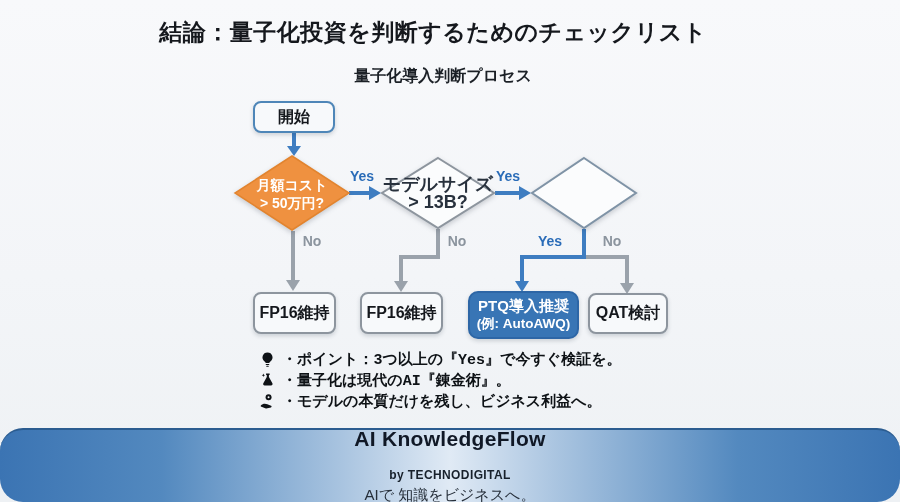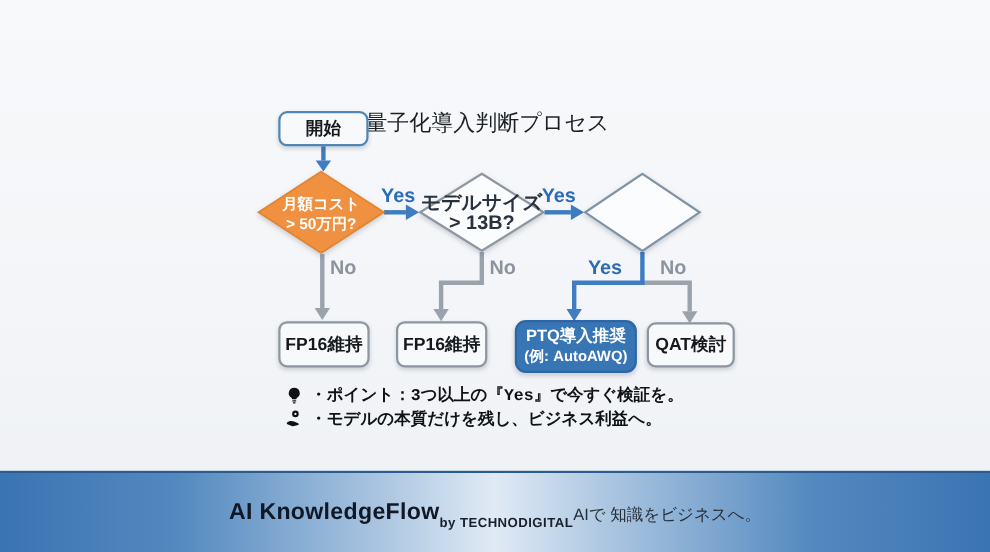--- a/index.html
+++ b/index.html
@@ -7,21 +7,21 @@
     position:relative;width:900px;height:502px;overflow:hidden;
     background:linear-gradient(180deg,#f8f9fb 0%,#f3f5f8 55%,#eef1f4 100%);
     font-family:"Liberation Sans","DejaVu Sans",sans-serif;
   }
   .title{
     position:absolute;left:0;top:17px;width:866px;text-align:center;
     font-size:23px;font-weight:700;color:#15181d;letter-spacing:.5px;
   }
   .subtitle{
     position:absolute;left:0;top:66px;width:886px;text-align:center;
-    font-size:20px;font-weight:400;color:#1b2026;margin-top:32px;
+    font-size:16px;font-weight:700;color:#1b2026;
   }
   .flow{position:absolute;left:0;top:0;width:900px;height:430px;border-radius:27px;}
   .flow svg{position:absolute;left:0;top:0;}
   .shape{filter:drop-shadow(0 2px 2.5px rgba(30,42,60,.22));}
   .node{
     position:absolute;display:flex;align-items:center;justify-content:center;
     box-sizing:border-box;border-radius:8px;background:#f7f9fb;
     border:2px solid #8d959e;box-shadow:0 2px 4px rgba(30,42,60,.18);
     font-size:16px;font-weight:700;color:#15181d;text-align:center;
   }
@@ -34,44 +34,46 @@
   .node.ptq .l2{font-size:13.5px;font-weight:700;}
   .dtext{
     position:absolute;width:120px;text-align:center;line-height:18px;
     font-weight:700;pointer-events:none;
   }
   .dtext.orange{color:#ffffff;font-size:14px;}
   .dtext.plain{color:#28313d;font-size:18px;}
   .dtext.small{font-size:13.5px;}
   .elabel{
     position:absolute;width:40px;text-align:center;
-    font-size:18px;font-weight:700;
+    font-size:14px;font-weight:700;
   }
   .elabel.yes{color:#2a6cb8;}
   .elabel.no{color:#8b949e;}
   .notes{position:absolute;left:259px;top:349px;}
   .note-row{display:flex;align-items:center;height:20px;margin-bottom:1px;font-family:Liberation Mono, monospace;}
   .note-icon{width:17px;height:17px;margin-right:6px;flex:0 0 auto;}
   .note-text{font-size:15px;font-weight:700;color:#0e1216;white-space:nowrap;}
   .footer{
     position:absolute;left:0;top:428px;width:900px;height:74px;
     border-top:2px solid #2b5c90;box-sizing:border-box;
     background:linear-gradient(90deg,#3b74b3 0%,#5389bf 18%,#a9c4e0 38%,#e0eaf5 50%,#a9c4e0 62%,#5389bf 82%,#3b74b3 100%);
-    display:flex;flex-direction:row;align-items:center;justify-content:center;
+    display:flex;flex-direction:column;align-items:center;justify-content:center;
     text-align:center;
+    border-radius:23px;
   }
   .brand{font-size:21px;font-weight:800;color:#101826;letter-spacing:.3px;line-height:1.1;}
   .byline{font-size:12px;font-weight:700;color:#17202b;margin-top:18px;letter-spacing:.4px;}
   .tagline{font-size:15px;font-weight:400;color:#262f3a;margin-top:4px;}
 </style>
 </head>
 <body>
 
 <div class="canvas">
 
+  <div class="title">結論：量子化投資を判断するためのチェックリスト</div>
   <div class="subtitle">量子化導入判断プロセス</div>
 
   <div class="flow">
     <svg width="900" height="430" viewBox="0 0 900 430">
 
       <g stroke="#9aa2ab" stroke-width="4" fill="none">
         <path d="M293 231 V280"></path>
         <path d="M438 229 V257 H401 V281"></path>
         <path d="M584 257 H627 V283"></path>
       </g>
@@ -140,20 +142,27 @@
     <div class="note-row">
       <svg class="note-icon" viewBox="0 0 24 24">
         <path fill="#0e1216" d="M12 2a7 7 0 0 0-4.1 12.7c.9.6 1.4 1.4 1.6 2.3h5c.2-.9.7-1.7 1.6-2.3A7 7 0 0 0 12 2z"></path>
         <rect x="9.4" y="18.2" width="5.2" height="1.7" rx=".8" fill="#0e1216"></rect>
         <rect x="10.2" y="20.7" width="3.6" height="1.6" rx=".8" fill="#0e1216"></rect>
       </svg>
       <span class="note-text">・ポイント：3つ以上の『Yes』で今すぐ検証を。</span>
     </div>
     <div class="note-row">
       <svg class="note-icon" viewBox="0 0 24 24">
+        <path fill="#0e1216" d="M10 2h5v2.2h-1v3l4.9 8.6c.8 1.5-.2 3.2-1.9 3.2H8c-1.7 0-2.7-1.7-1.9-3.2L11 7.2v-3h-1V2z"></path>
+        <path fill="#0e1216" d="M6.2 2.2l.7 1.7 1.7.7-1.7.7-.7 1.7-.7-1.7-1.7-.7 1.7-.7z"></path>
+      </svg>
+      <span class="note-text">・量子化は現代のAI『錬金術』。</span>
+    </div>
+    <div class="note-row">
+      <svg class="note-icon" viewBox="0 0 24 24">
         <circle cx="13.5" cy="6" r="4.2" fill="#0e1216"></circle>
         <circle cx="13.5" cy="6" r="1.4" fill="#f3f5f8"></circle>
         <path fill="#0e1216" d="M2.5 17.5c2.6-2.6 6.2-3.1 9.3-1.6l5.2 2.1c1.1.5 1 2-.1 2.3l-5 1.4c-1 .3-2.1.2-3.1-.2l-6.3-2.4z"></path>
       </svg>
       <span class="note-text">・モデルの本質だけを残し、ビジネス利益へ。</span>
     </div>
   </div>
 
   <div class="footer">
     <div class="brand">AI KnowledgeFlow</div>

